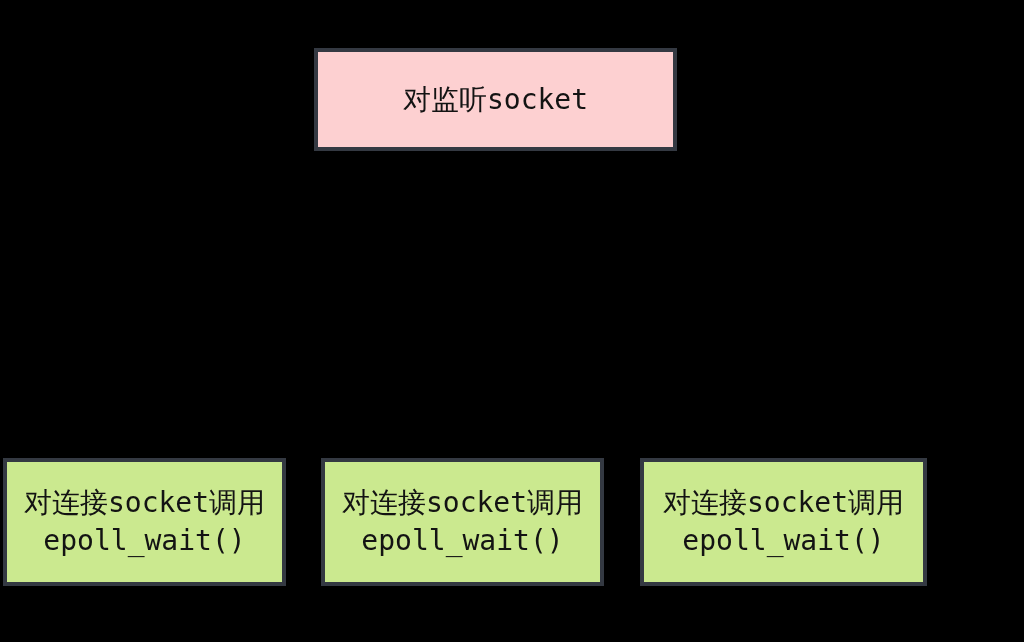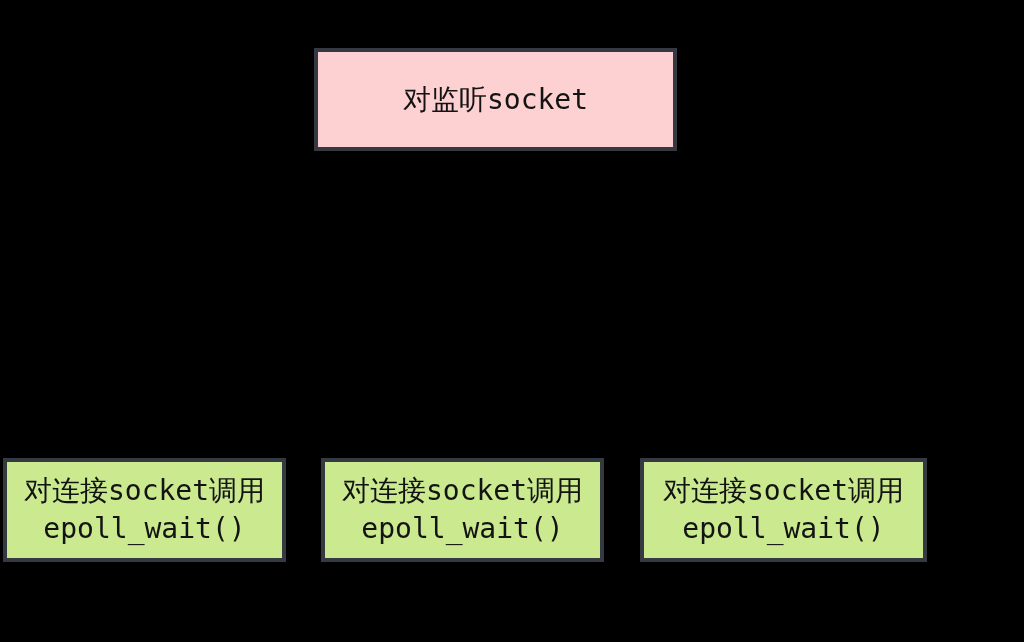--- a/index.html
+++ b/index.html
@@ -33,21 +33,21 @@
     left: 282px;
     top: 48px;
     width: 363px;
     height: 103px;
     background: #fdd0d1;
     margin-left: 32px;
   }
   .node--green {
     top: 458px;
     width: 283px;
-    height: 104px;
+    height: 128px;
     background: #cbe98f;
   }
   .node--g1 { left: 3px; }
   .node--g2 { left: 321px; }
   .node--g3 { left: 640px; width: 287px; }
 </style>
 </head>
 <body>
 
 <div class="canvas">

